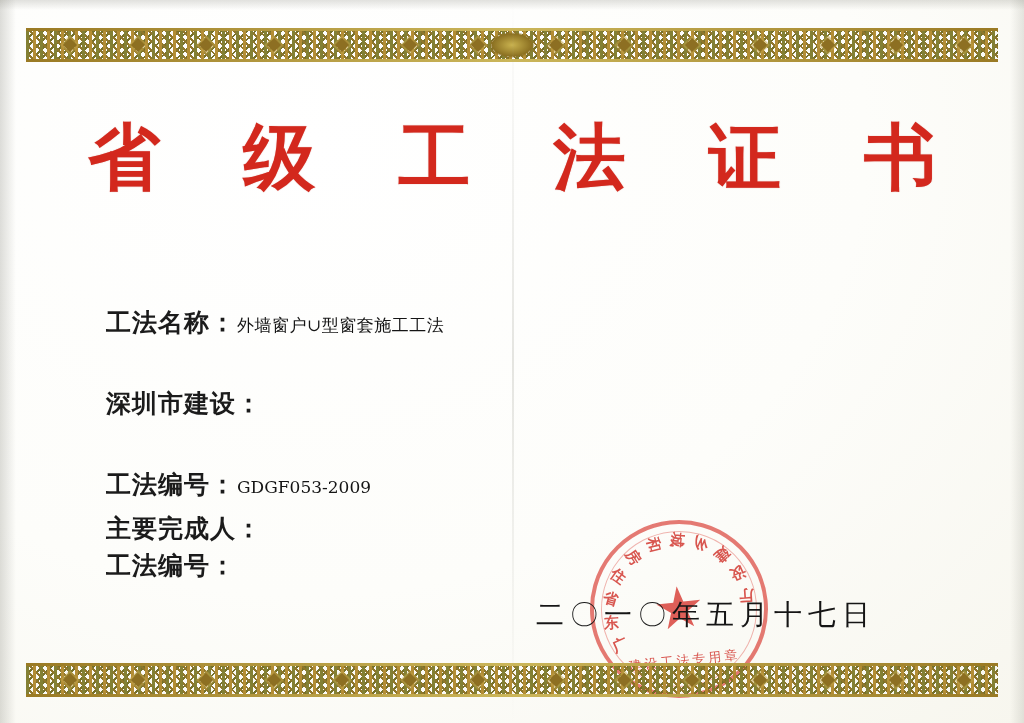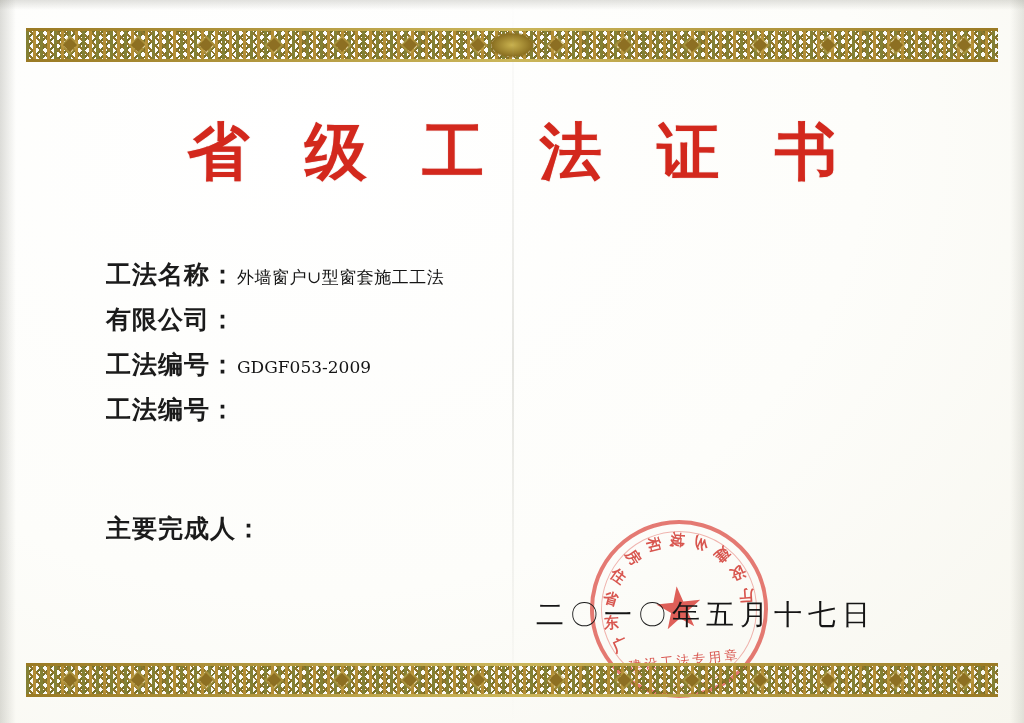--- a/index.html
+++ b/index.html
@@ -88,40 +88,41 @@
   }
 
   
   .title {
     position: absolute;
     top: 110px;
     left: 0;
     width: 100%;
     text-align: center;
     color: #d3281d;
-    font-size: 62px;
+    font-size: 72px;
     letter-spacing: 20px;
     font-weight: bold;
     text-indent: 20px;
-    font-family: Liberation Serif, serif;
+    font-family: Liberation Mono, monospace;
     text-shadow: 0 0 1px rgba(180,30,20,.5);
   }
 
   
   .fields {
     position: absolute;
     top: 258px;
     left: 106px;
     right: 70px;
   }
   .field-row {
     display: flex;
     align-items: baseline;
     margin-bottom: 12px;
     white-space: nowrap;
+    margin-top: 48px;
   }
   .field-label {
     font-size: 25px;
     font-weight: bold;
     color: #1b1b1b;
     letter-spacing: 1px;
     flex: 0 0 auto;
   }
   .field-colon {
     font-size: 25px;
@@ -281,21 +282,21 @@
 
   <div class="fields">
 
     <div class="field-row">
       <span class="field-label">工法名称</span>
       <span class="field-colon">：</span>
       <span class="field-value">外墙窗户∪型窗套施工工法</span>
     </div>
 
     <div class="field-row">
-      <span class="field-label">有限公司</span>
+      <span class="field-label">深圳市建设</span>
       <span class="field-colon">：</span>
     </div>
 
     <div class="field-row">
       <span class="field-label">工法编号</span>
       <span class="field-colon">：</span>
       <span class="field-value mono">GDGF053-2009</span>
     </div>
 
     <div class="field-row">

